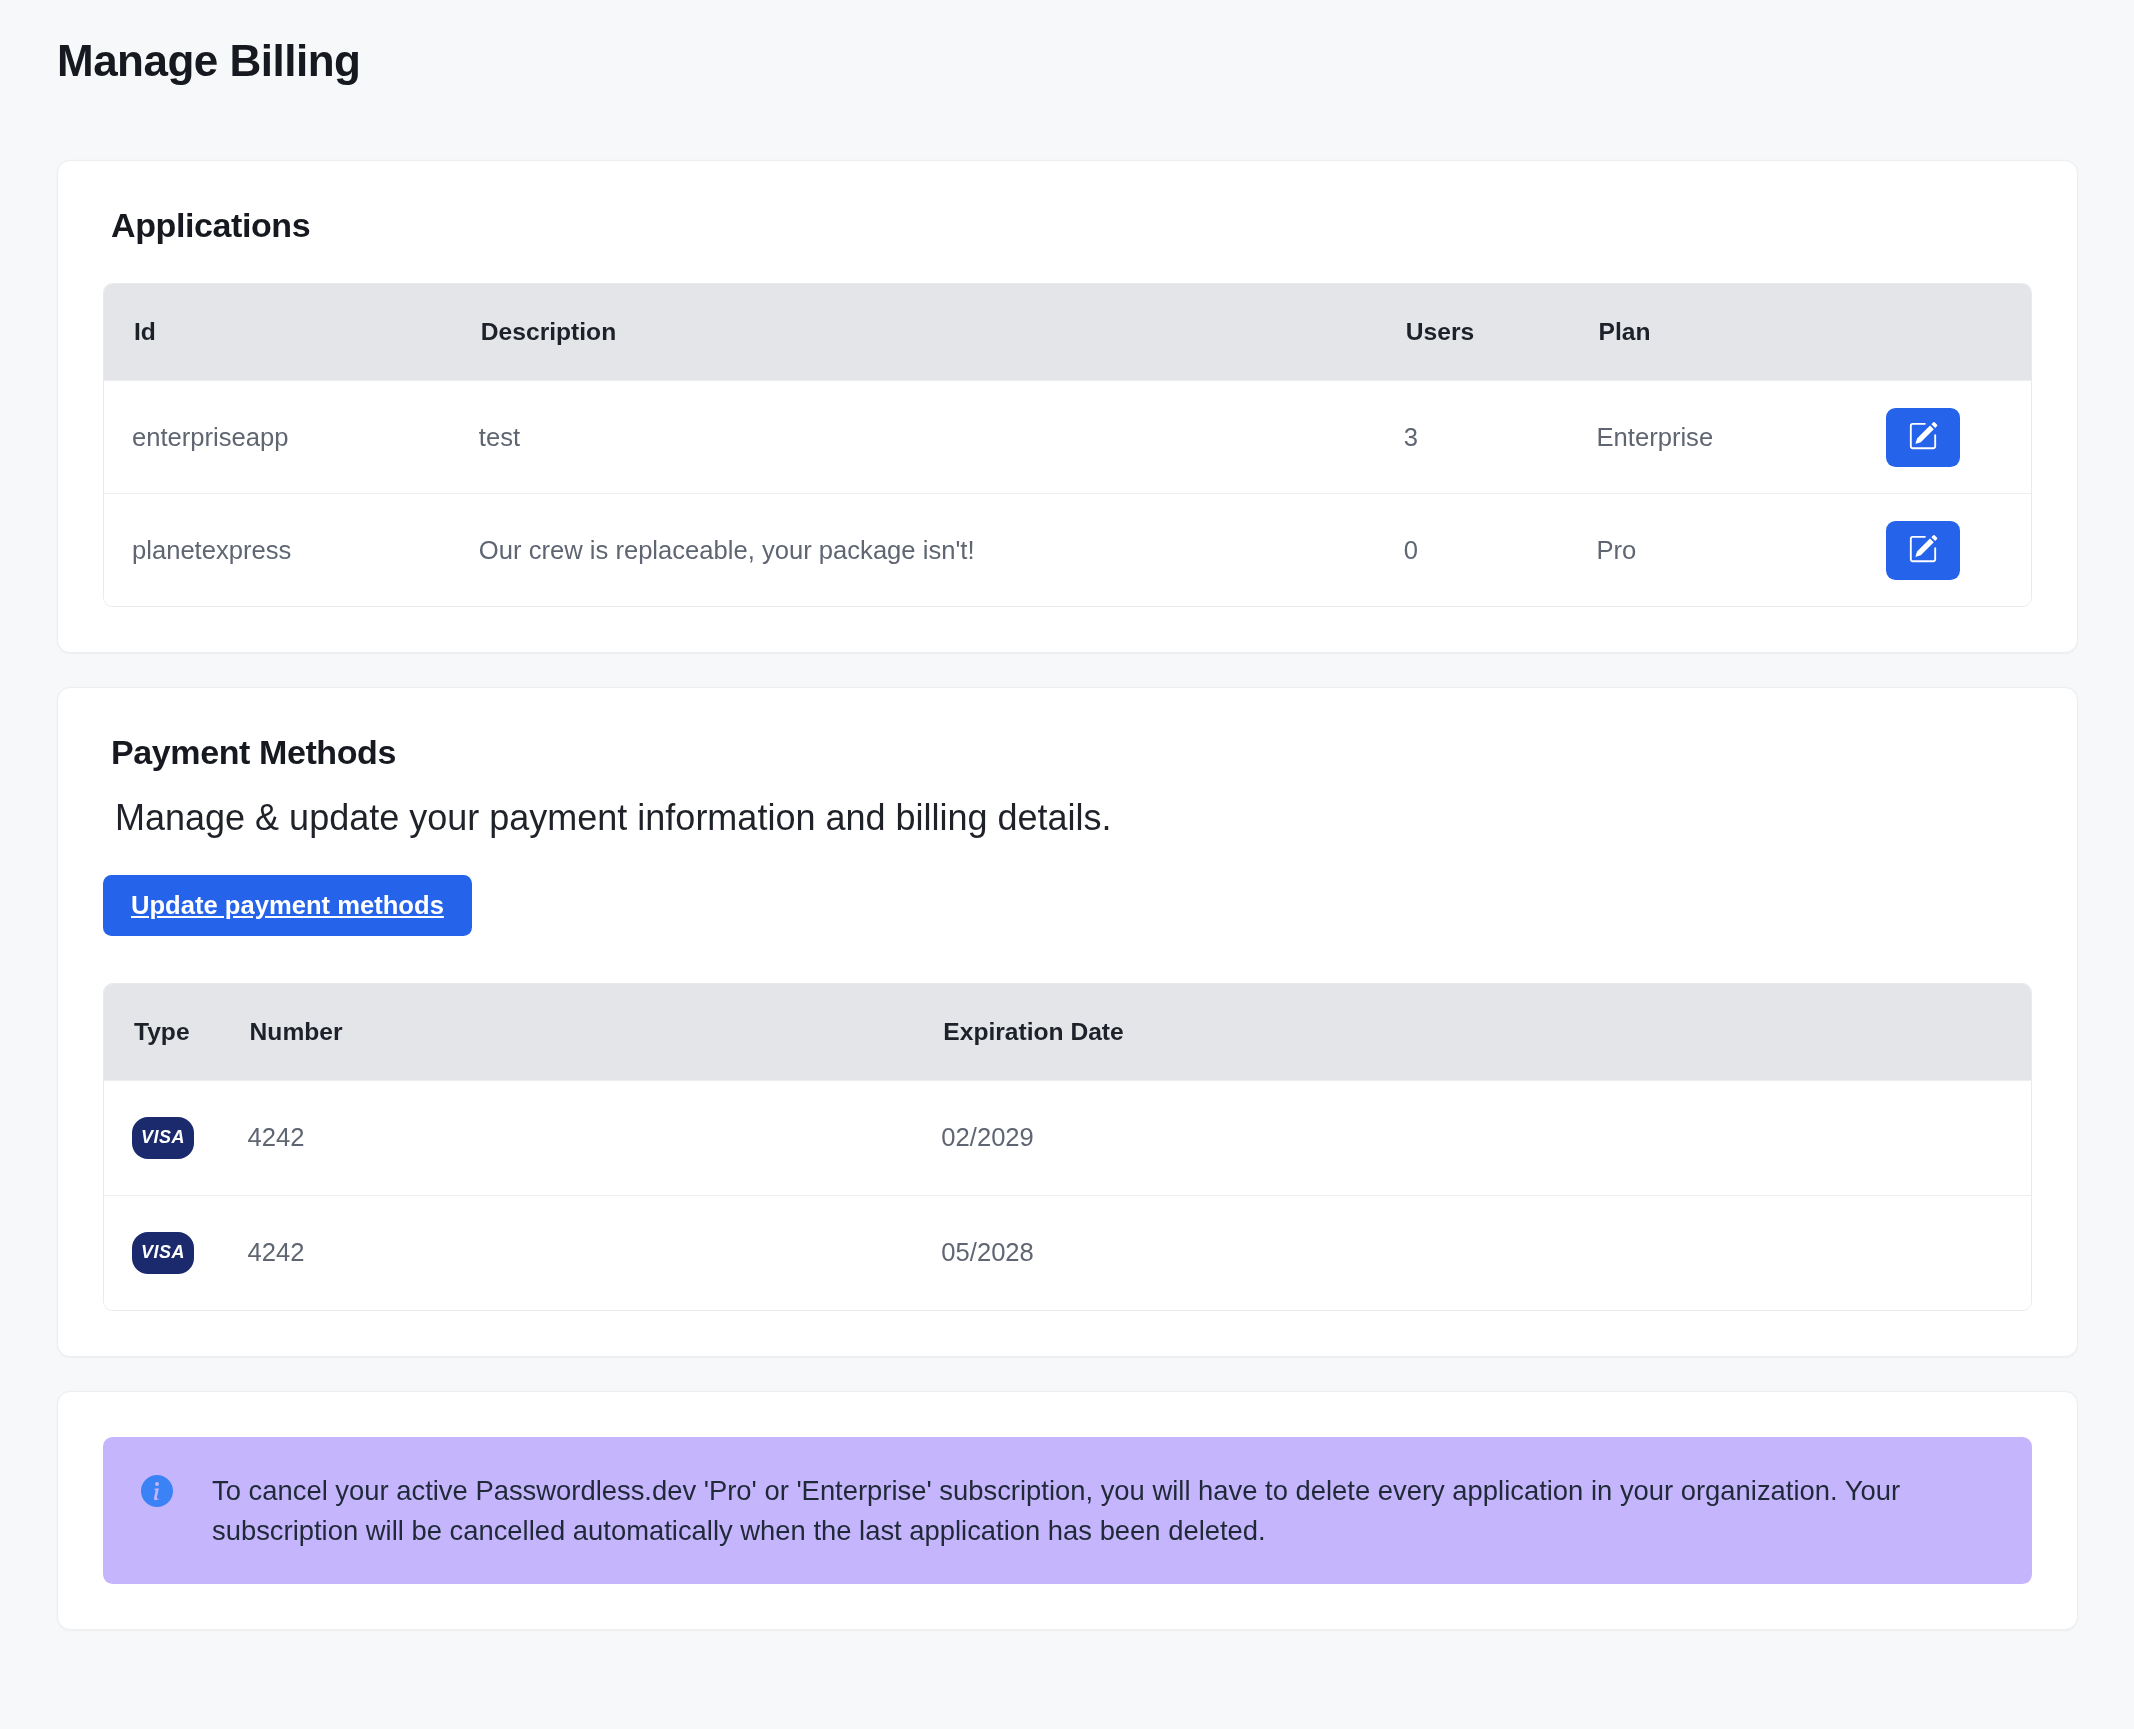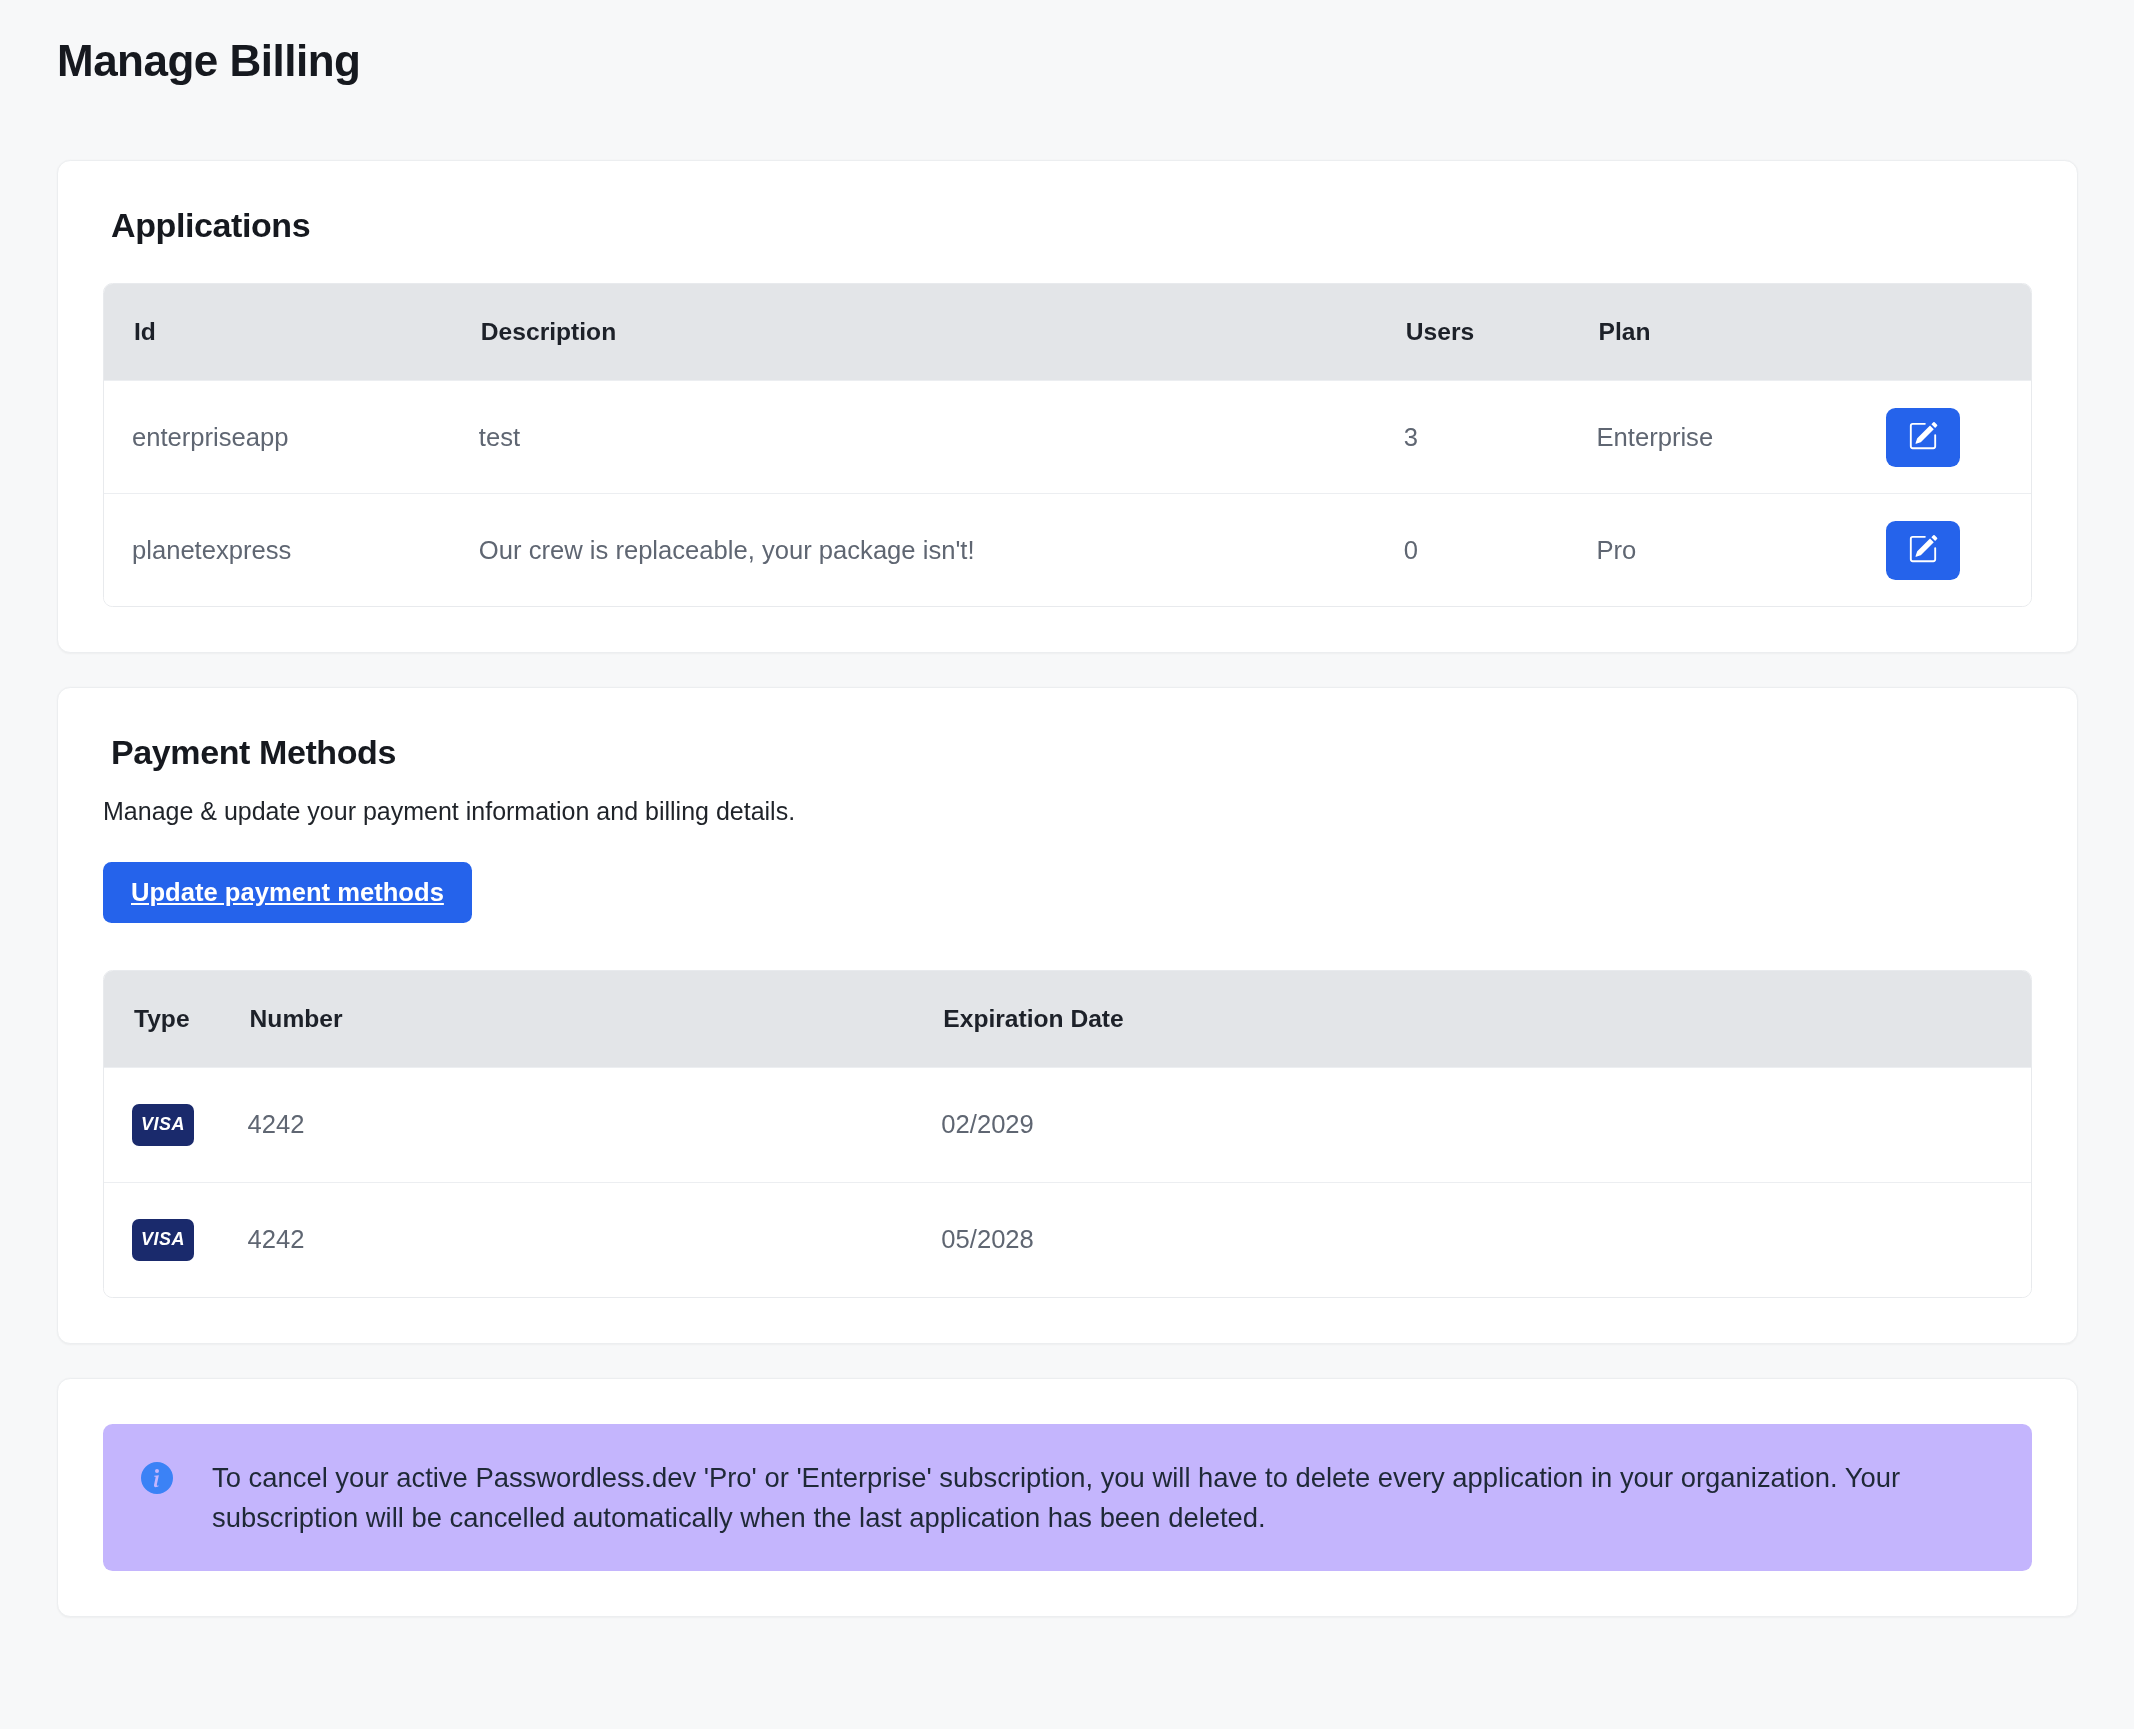--- a/index.html
+++ b/index.html
@@ -29,23 +29,23 @@
     margin-bottom: 34px;
   }
   .card h2 {
     font-size: 34px;
     font-weight: 700;
     color: #16191f;
     letter-spacing: -0.4px;
     margin: 0 0 38px 8px;
   }
   .card .subtitle {
-    font-size: 25px;
+    font-size: 36px;
     color: #1f2329;
-    margin: -13.2px 0 36px 0;
+    margin: -13.2px 0 36px 12px;
   }
   .primary-btn {
     display: inline-block;
     background: #2563eb;
     color: #ffffff;
     border: none;
     border-radius: 8.5px;
     font-family: "Liberation Sans", sans-serif;
     font-size: 25.6px;
     font-weight: 700;
@@ -95,21 +95,21 @@
     cursor: pointer;
   }
   .edit-btn svg { width: 30px; height: 30px; }
   .visa-badge {
     display: inline-flex;
     align-items: center;
     justify-content: center;
     width: 62px;
     height: 42px;
     background: #1a2a6c;
-    border-radius: 7px;
+    border-radius: 16px;
     color: #ffffff;
     font-style: italic;
     font-weight: 700;
     font-size: 18px;
     letter-spacing: 0.5px;
   }
   .info-alert {
     display: flex;
     align-items: flex-start;
     gap: 39px;

